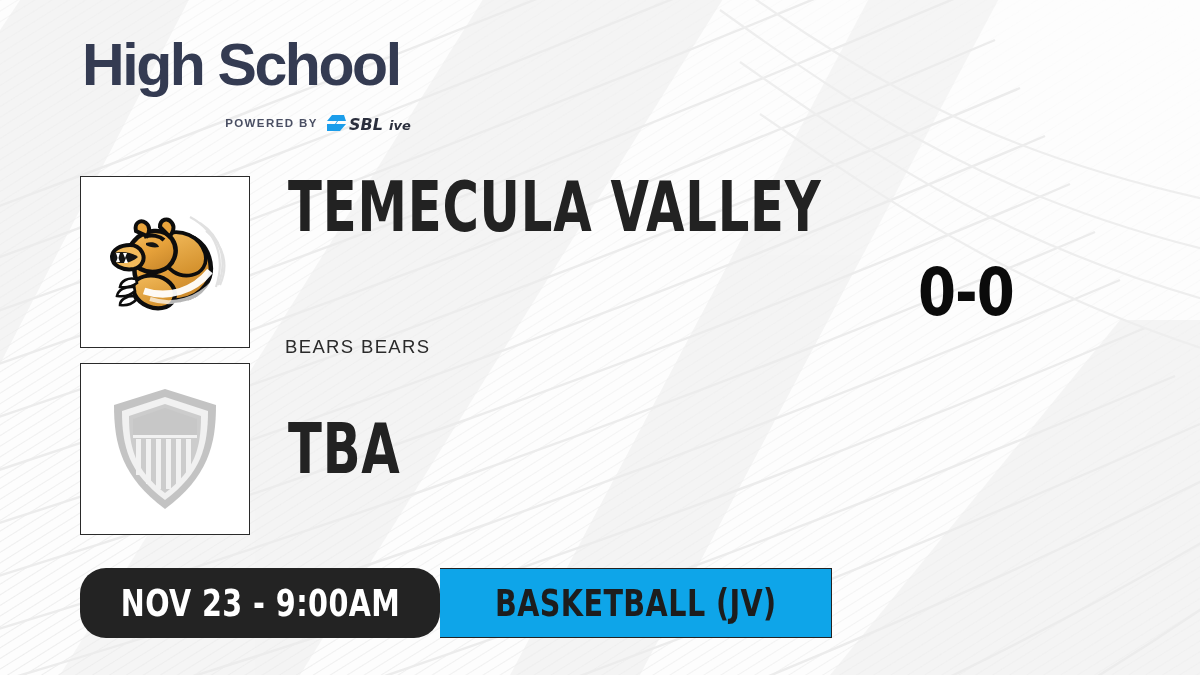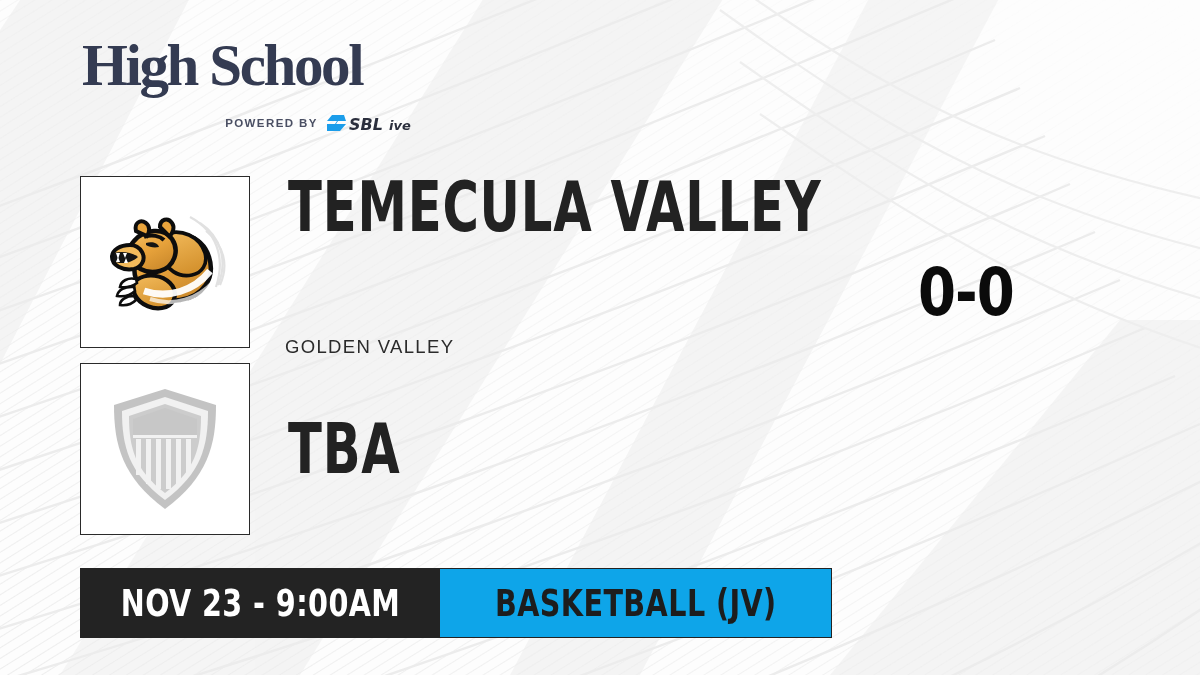--- a/index.html
+++ b/index.html
@@ -23,21 +23,21 @@
   .bg-layer { position:absolute; inset:0; pointer-events:none; }
 
   
   .brand {
     position:absolute; left:82px; top:36px;
     width:430px;
   }
   .brand-row { display:flex; align-items:center; }
 
   .brand-word {
-    font-family:Liberation Serif, serif;
+    font-family:Liberation Sans, sans-serif;
     font-weight:bold;
     font-size:59px;
     line-height:58px;
     letter-spacing:-2.4px;
     color:#343b52;
     white-space:nowrap;
   }
 
   .pin { margin-left:10px; margin-top:2px; }
 
@@ -120,20 +120,21 @@
     font-weight:bold;
     font-size:37px;
     white-space:nowrap;
     transform-origin:center center;
   }
   #bar-datetime {
     width:360px;
     background:#232323;
     color:#ffffff;
     letter-spacing:0.5px;
+    border-radius:26px;
   }
   #bar-datetime .inner { transform:scaleX(0.86); }
   #bar-sport {
     width:392px;
     background:#0ea5e9;
     color:#1d1d1d;
     border:1.6px solid #232323;
     border-left:none;
     letter-spacing:0.5px;
   }
@@ -302,21 +303,21 @@
         <rect x="56" y="56" width="5" height="50"></rect>
         <rect x="66" y="56" width="5" height="50"></rect>
         <rect x="76" y="56" width="5" height="45"></rect>
         <rect x="86" y="56" width="5" height="34"></rect>
       </g>
     </svg>
   </div>
 
   <div class="team-name" id="home-team-name">TEMECULA VALLEY</div>
 
-  <div class="team-mascot">GOLDEN VALLEY</div>
+  <div class="team-mascot">BEARS BEARS</div>
 
   <div class="team-name" id="away-team-name">TBA</div>
 
   <div id="score">0-0</div>
 
   <div id="info-bar">
     <div class="bar-seg" id="bar-datetime">
       <span class="inner">NOV 23 - 9:00AM</span>
     </div>
     <div class="bar-seg" id="bar-sport">

